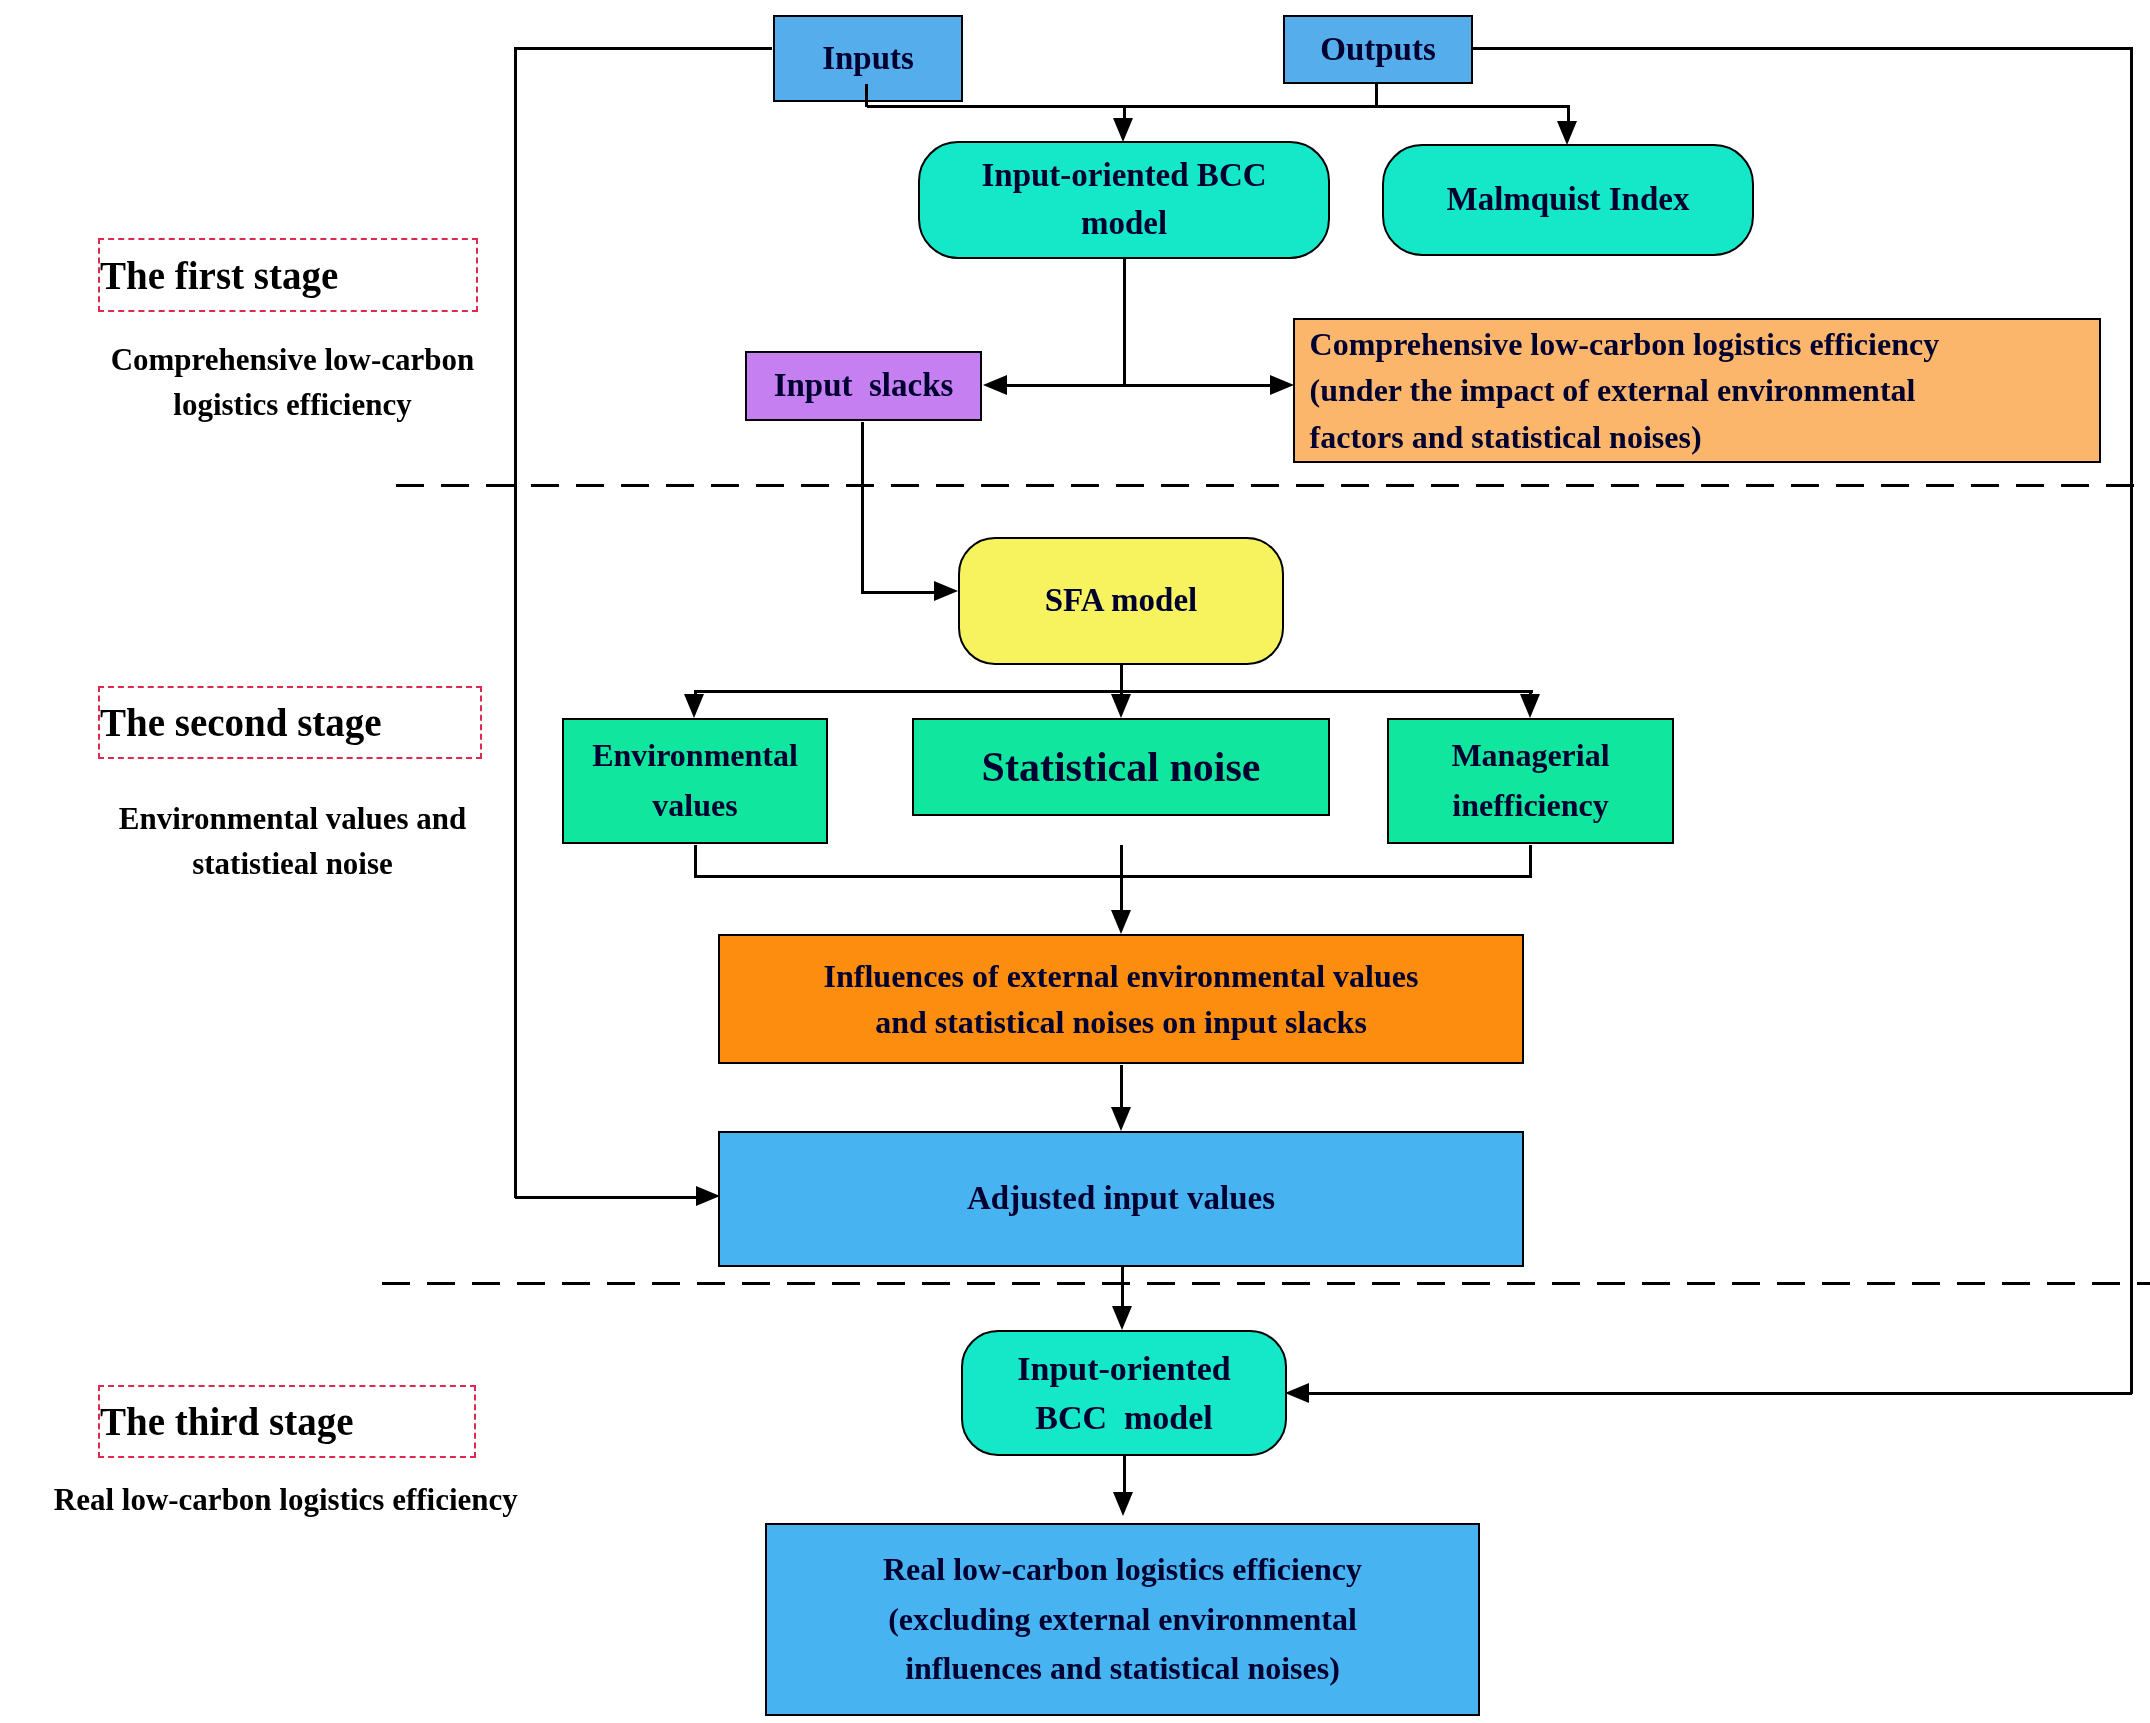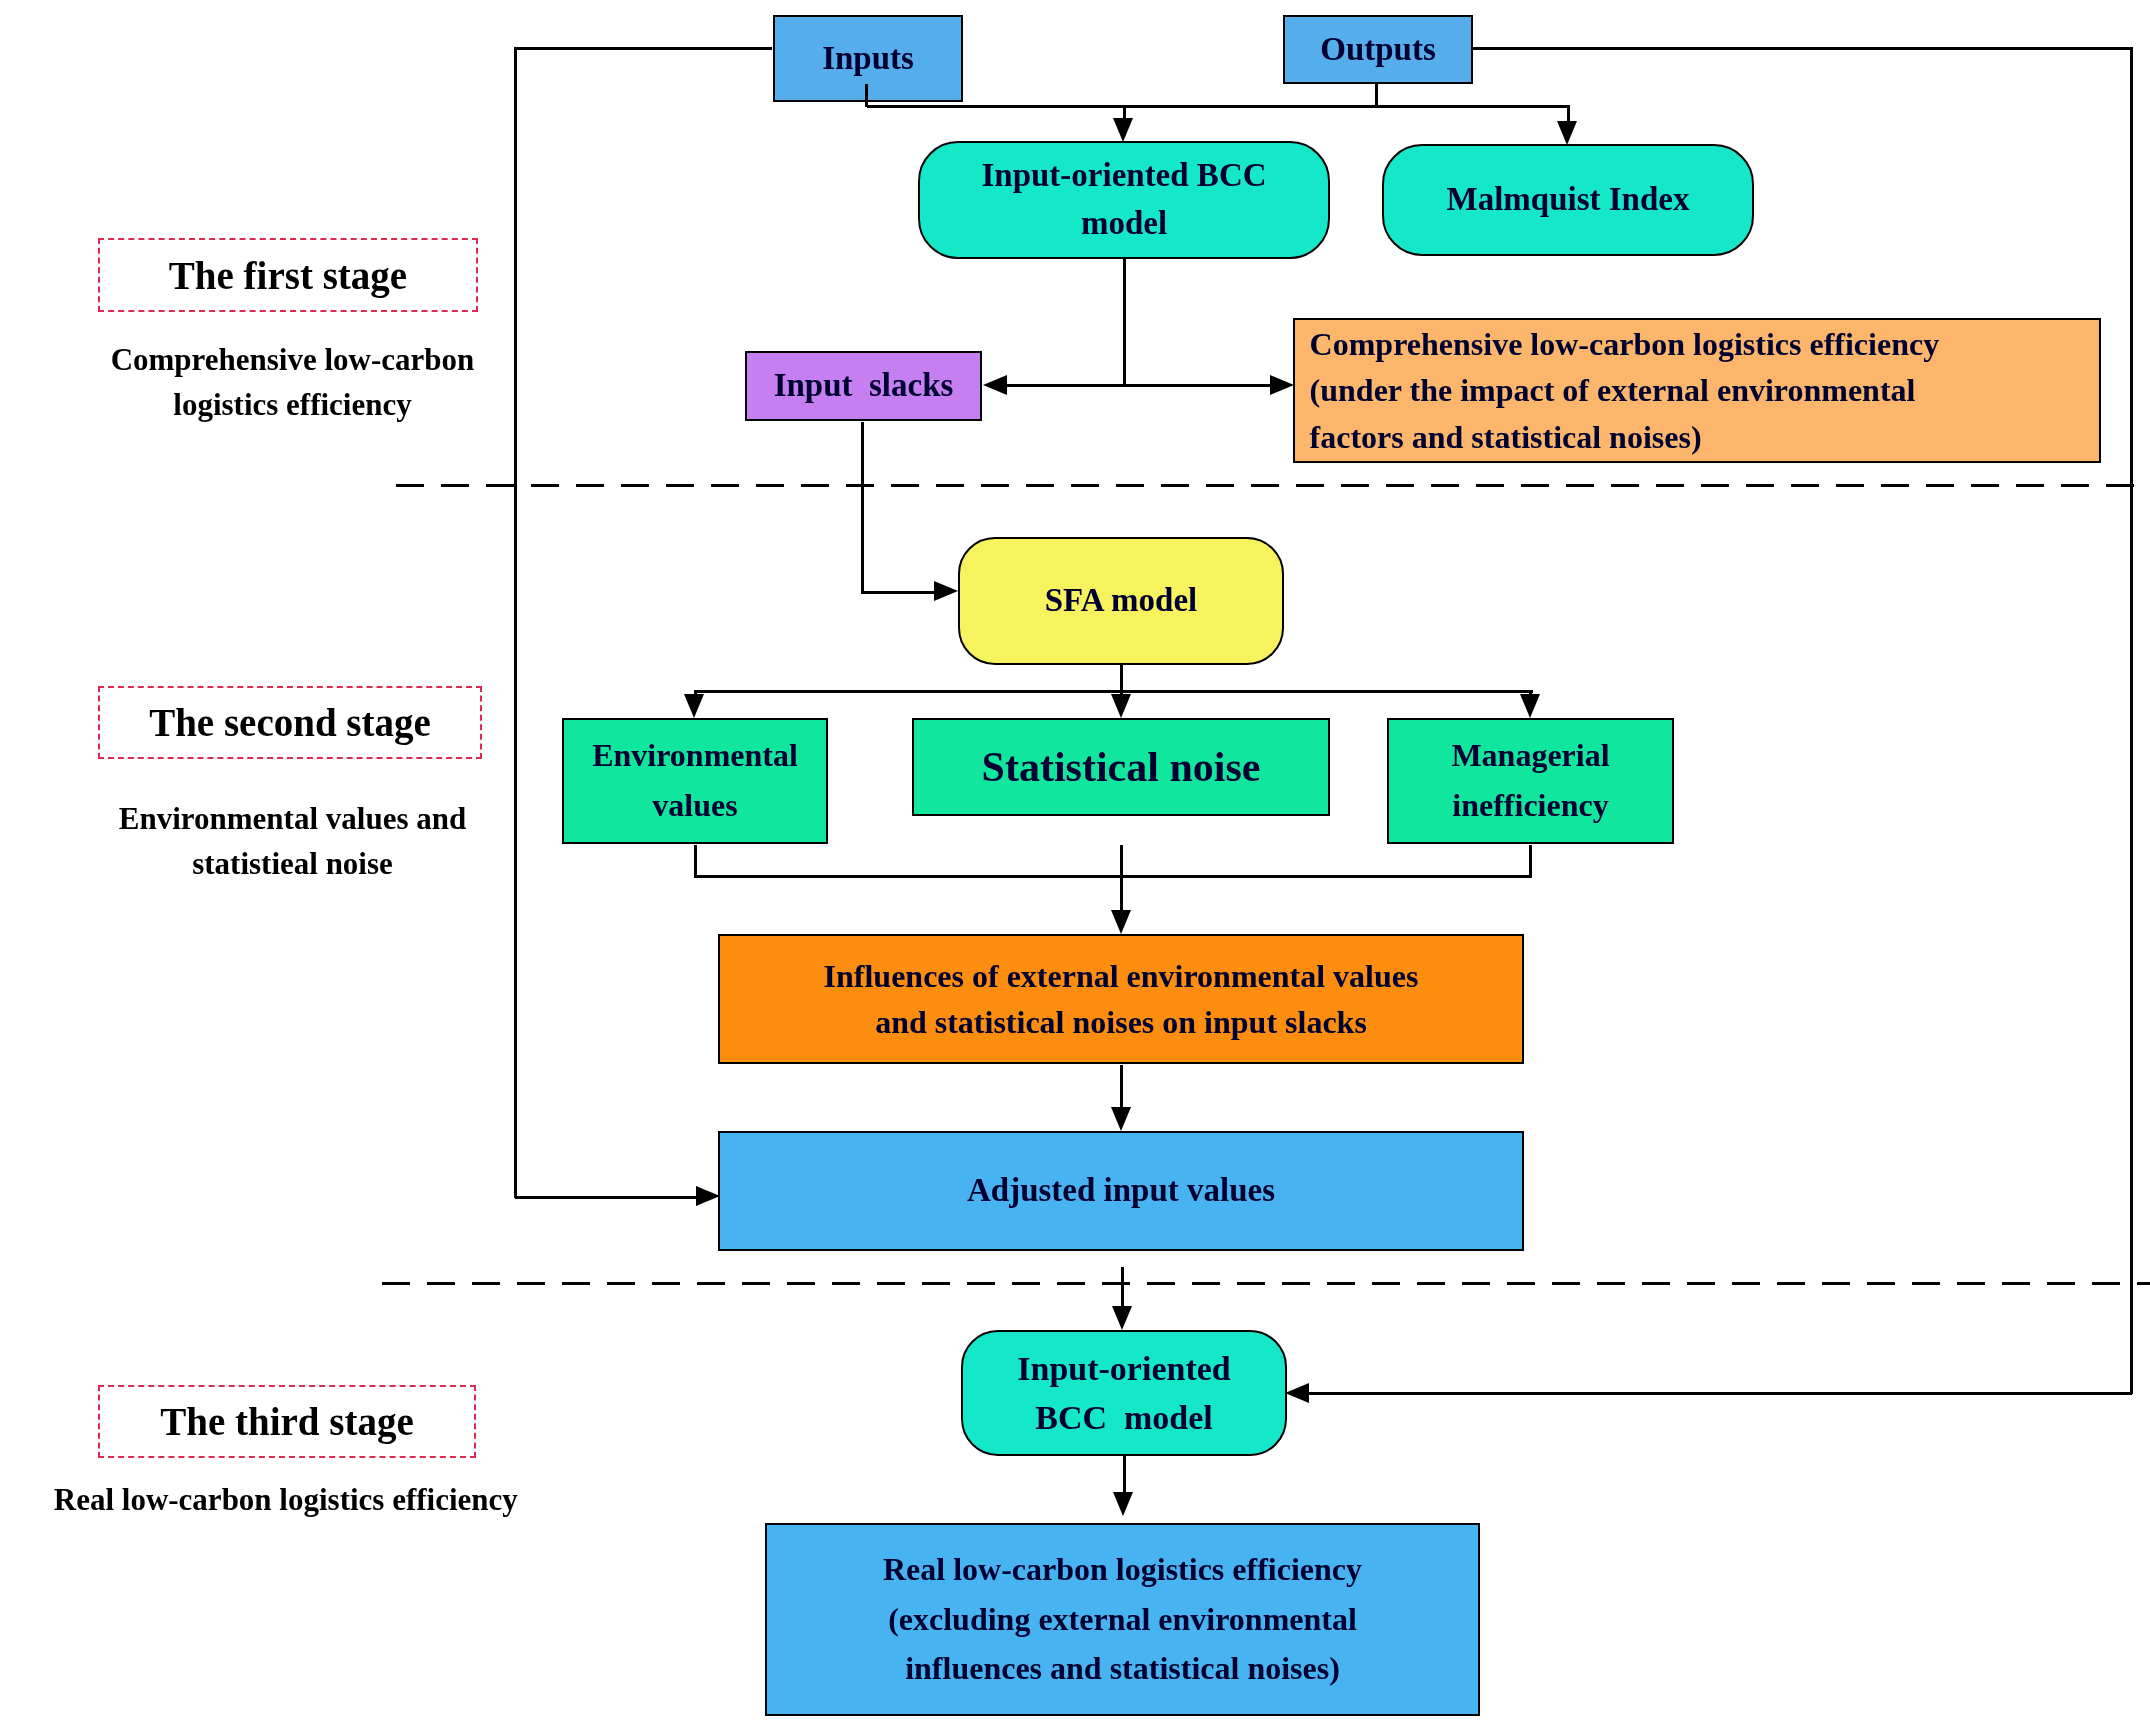--- a/index.html
+++ b/index.html
@@ -38,29 +38,29 @@
   #outputs  {left:1283px;top:15.3px;  width:190px; height:69px;font-size:33px;}
   #bcc1     {left:918px;top:141px; width:412px; height:118px;font-size:33px;}
   #malmquist{left:1382px;top:144px; width:372px; height:112px;font-size:33px;}
   #slacks   {left:745px;top:351px; width:237px; height:70px;font-size:33px;}
   #orange1  {left:1293px;top:318px; width:808px;height:145px;font-size:32px;justify-content:flex-start;text-align:left;padding-left:14.6px;}
   #sfa      {left:958px;top:537px; width:326px; height:128px;font-size:33px;border-radius:37px;}
   #env      {left:562px; top:718px;width:266px; height:126px;font-size:32px;line-height:1.55;}
   #stat     {left:912px;top:718px;width:418px; height:98px;font-size:42px;}
   #man      {left:1387px;top:718px;width:287px; height:126px;font-size:32px;line-height:1.55;}
   #orange2  {left:718px;top:934px;width:806px;height:130px;font-size:32px;}
-  #adjusted {left:718px;top:1131px;width:806px;height:120px;font-size:33px;}
+  #adjusted {left:718px;top:1131px;width:806px;height:136px;font-size:33px;}
   #bcc2     {left:961px;top:1330px;width:326px; height:126px;font-size:34px;border-radius:37px;}
   #real     {left:765px;top:1523px;width:715px;height:193px;font-size:32px;line-height:1.55;}
 
   .stage-box{
     position:absolute;
     box-sizing:border-box;
     border:2.7px dashed #DC2B4E;
-    display:flex;align-items:center;justify-content:center;
+    display:flex;align-items:center;justify-content:flex-start;
     font-weight:bold;color:#000000;font-size:39px;
     background:#ffffff;
   }
   #stage1-box{left:98px;top:238px; width:380px;height:74px;}
   #stage2-box{left:98px;top:686px;width:384px;height:73px;}
   #stage3-box{left:98px;top:1385px;width:378px;height:73px;}
 
   .stage-label{
     position:absolute;
     font-weight:bold;color:#000000;font-size:31px;

